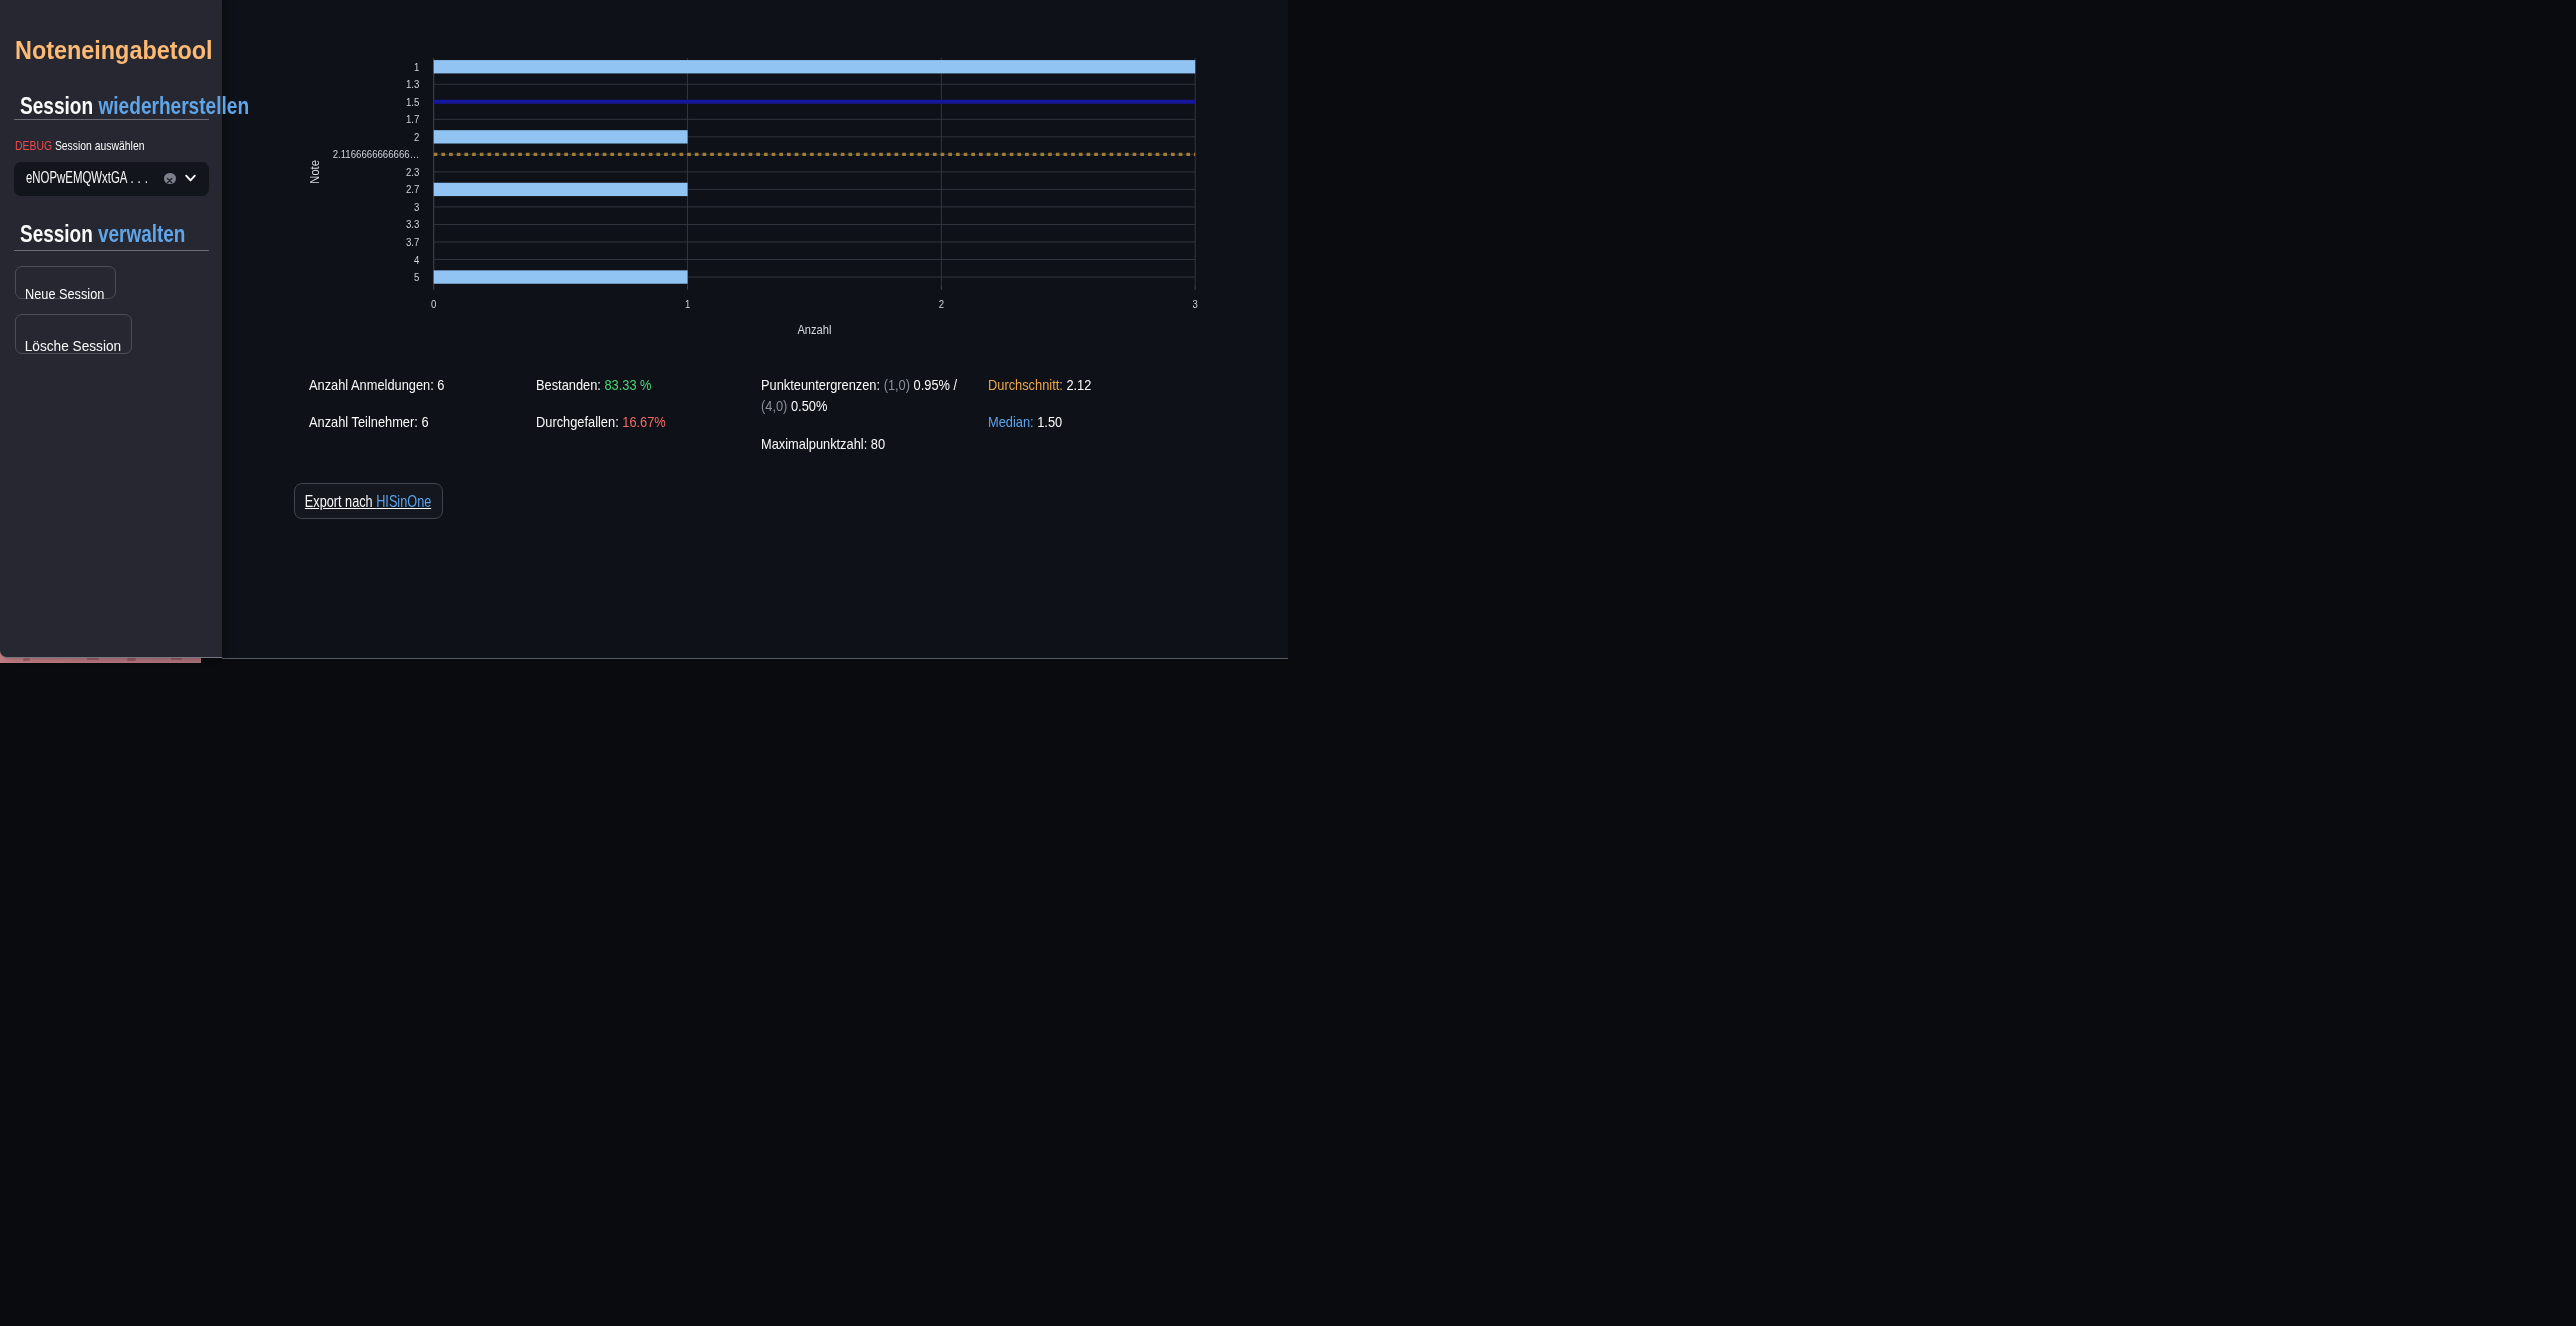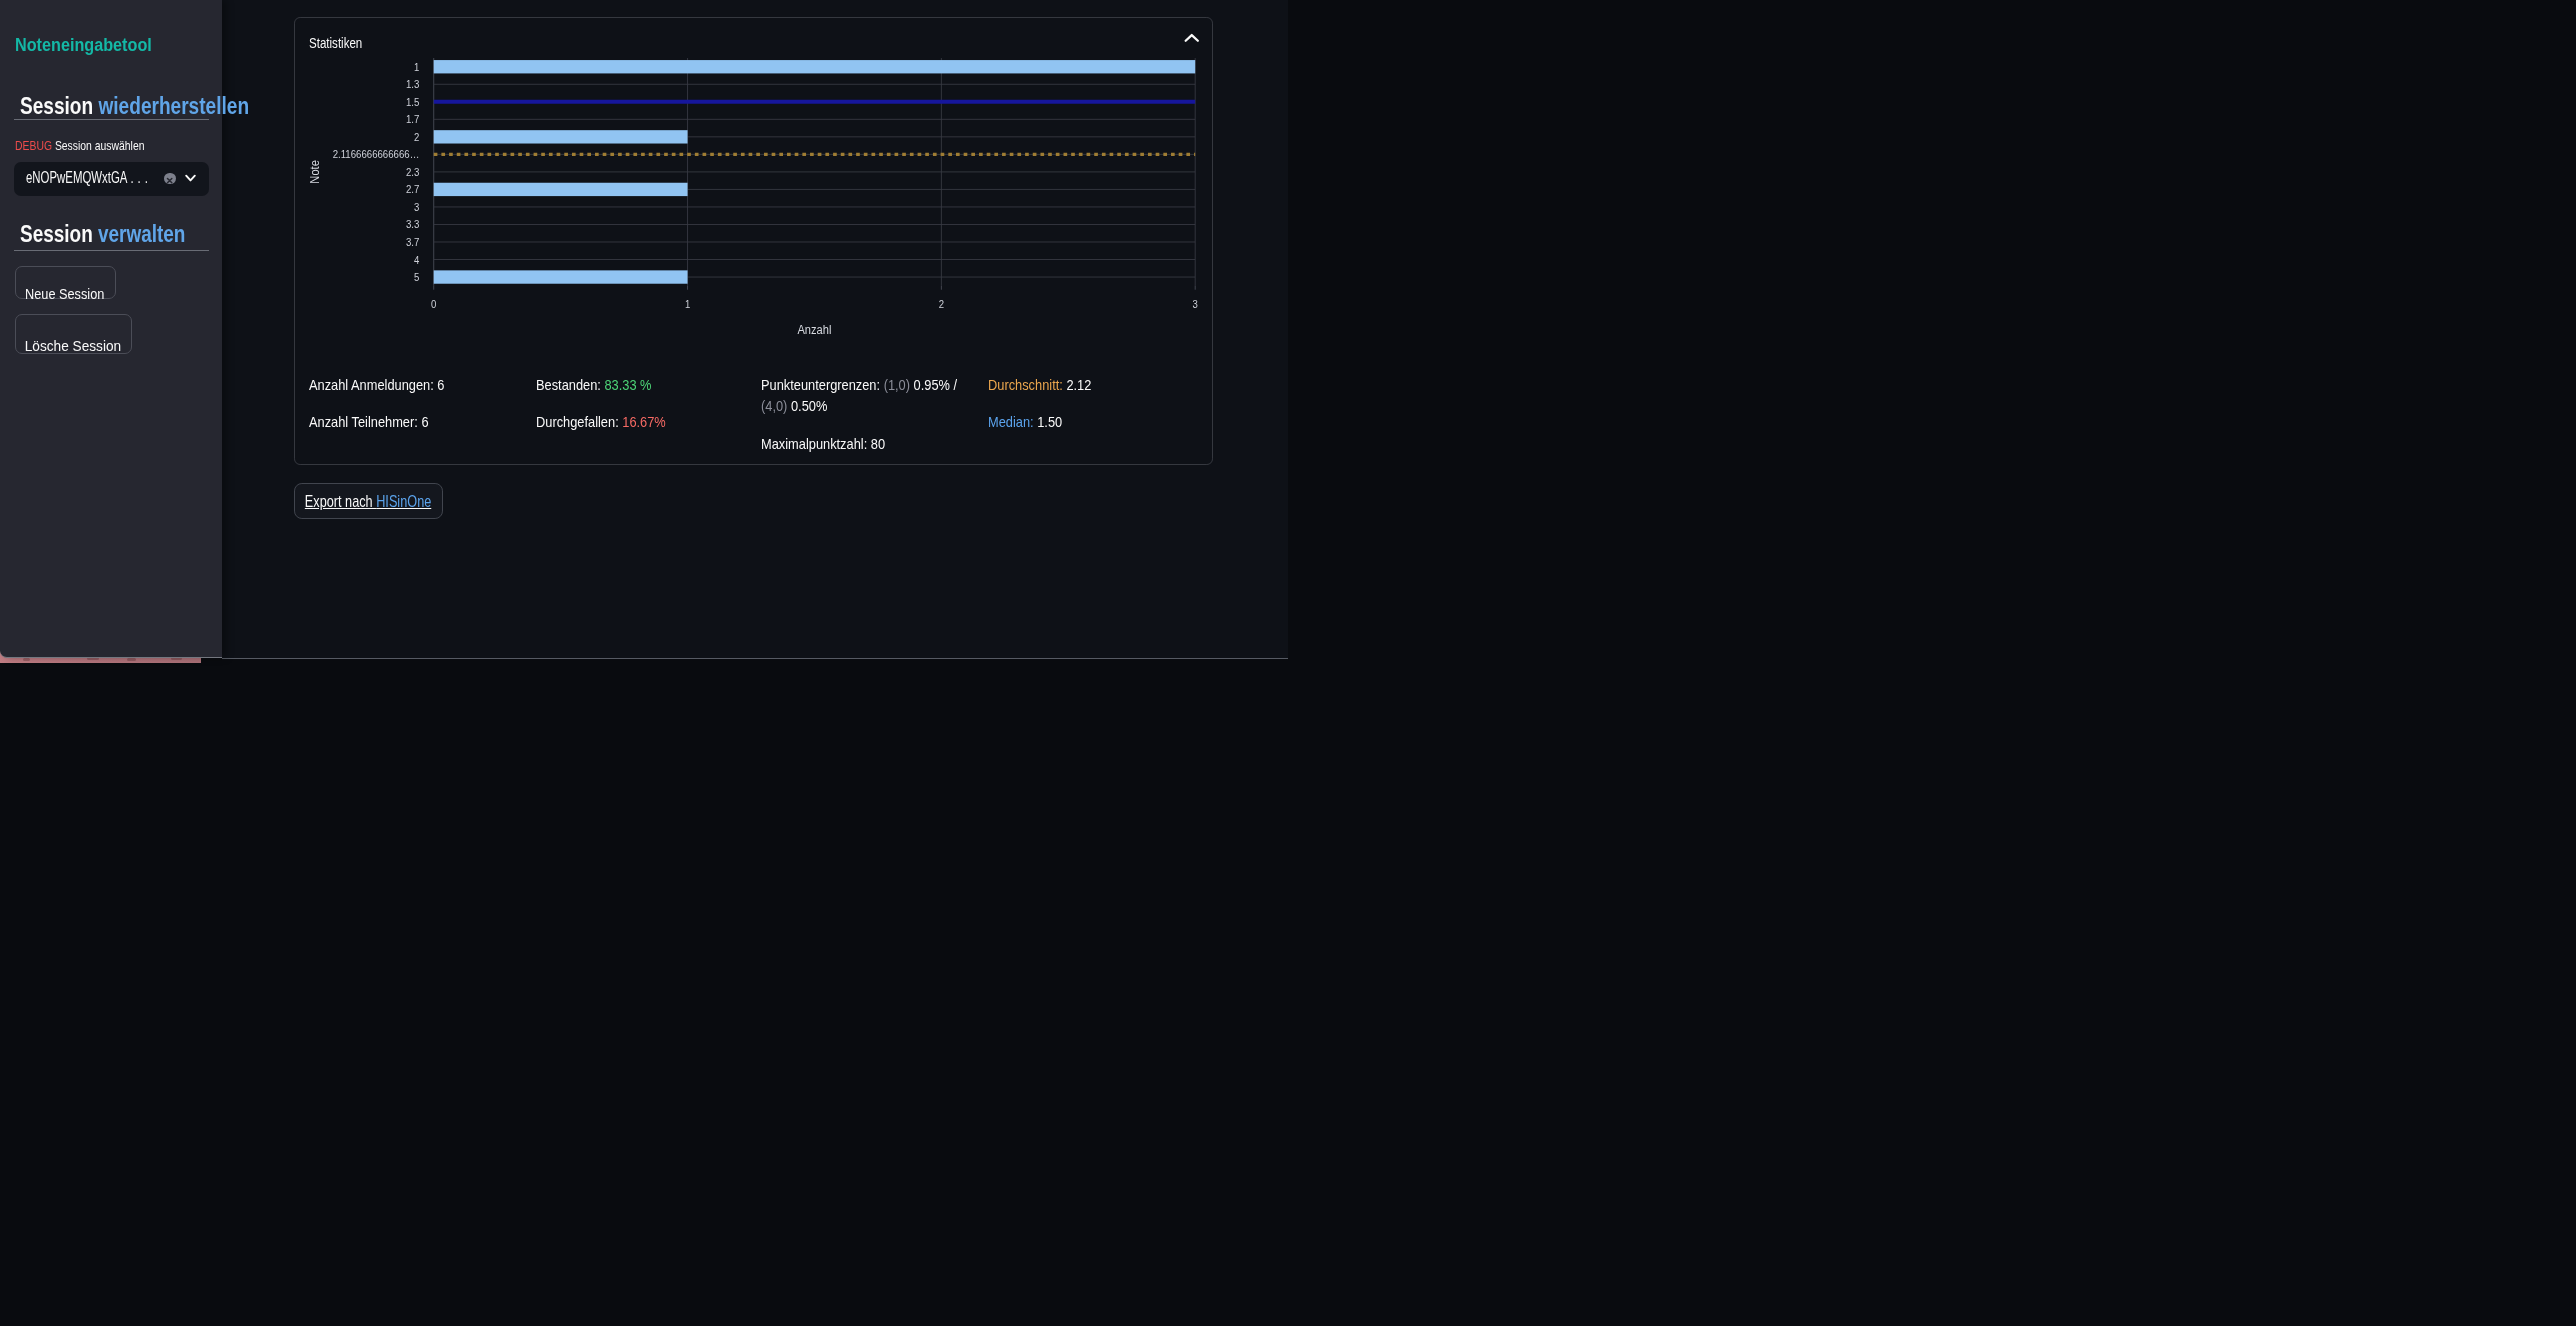--- a/index.html
+++ b/index.html
@@ -6,21 +6,21 @@
   html,body { width:1288px; height:663px; overflow:hidden; background:#090b0f; font-family:"Liberation Sans", sans-serif; }
   .app { position:absolute; left:0; top:0; width:1288px; height:658px; background:#0e1117; }
   .bline { position:absolute; left:222px; top:658px; width:1066px; height:1px; background:#565a63; z-index:2; }
   .redbar { position:absolute; left:0; top:649px; width:201px; height:14px; z-index:2;
             background:linear-gradient(100deg,#c07d83 0%, #b4757c 45%, #aa7077 100%); }
   .redbar .m { position:absolute; background:rgba(70,30,34,0.30); }
   .sidebar { position:absolute; left:0; top:0; width:222px; height:658px; background:#262730;
              border-bottom:0.9px solid #74777f; border-bottom-left-radius:7px;
              box-shadow:4.4px 0 7.9px rgba(0,0,0,0.30); z-index:3; }
   .sx { display:inline-block; transform-origin:0 50%; white-space:nowrap; }
-  .title { position:absolute; left:15px; top:35px; font-size:18px; font-weight:bold; color:#14b8a6; white-space:nowrap; }
+  .title { position:absolute; left:15px; top:35px; font-size:26px; font-weight:bold; color:#fdba74; white-space:nowrap; }
   .h2 { position:absolute; left:20px; font-size:24px; font-weight:bold; color:#fafafa; white-space:nowrap; }
   .h2 .blue { color:#60a5e8; }
   .hr { position:absolute; left:14.2px; width:195px; height:1.2px; background:#696c75; }
   .lbl { position:absolute; left:15px; top:138px; font-size:13px; color:#fafafa; white-space:nowrap; }
   .lbl .red { color:#ed4c4b; }
   .selbox { position:absolute; left:14.4px; top:162px; width:195px; height:34px; background:#12151c; border-radius:7px; }
   .selbox .txt { position:absolute; left:11.3px; top:5.8px; font-size:16.6px; color:#fafafa; white-space:nowrap; }
   .selbox .clr { position:absolute; left:150px; top:11px; width:11.3px; height:11.3px; border-radius:50%; background:#7d808c; }
   .btn { position:absolute; background:transparent; border:0.9px solid #4b4d57; border-radius:7px;
          color:#fafafa; font-size:15px; display:flex; align-items:center; justify-content:center; white-space:nowrap; padding-top:22px; }
@@ -33,26 +33,20 @@
   .gray { color:#8b8e99; } .green { color:#4cd376; } .redc { color:#f76a64; }
   .orange { color:#eca74e; } .blue { color:#5ba3ec; }
   .export { position:absolute; left:294px; top:483px; width:149px; height:36px;
             background:#14171e; border:0.9px solid #41454e; border-radius:7.9px;
             display:flex; align-items:center; justify-content:center; font-size:15.7px; color:#fafafa; white-space:nowrap; padding-top:2.2px;text-decoration:underline; }
 </style>
 </head>
 <body>
 <div class="app">
 
-  <div class="card">
-    <div class="stat-title"><span class="sx" style="transform:scaleX(0.825)">Statistiken</span></div>
-    <svg style="position:absolute;left:888px;top:13.7px" width="17.5" height="12.2" viewBox="0 0 20 14">
-      <polyline points="3,10 10,3.5 17,10" fill="none" stroke="#fafafa" stroke-width="2.6" stroke-linecap="round" stroke-linejoin="round"></polyline>
-    </svg>
-  </div>
   <svg id="chart" style="position:absolute;left:294px;top:17px" width="919" height="448" viewBox="0 0 1053 513">
       <line x1="160.10000000000002" y1="46.8" x2="160.10000000000002" y2="307.84" stroke="#4b4e58" stroke-width="1"></line>
       <line x1="450.93333333333334" y1="46.8" x2="450.93333333333334" y2="307.84" stroke="#383b44" stroke-width="1"></line>
       <line x1="741.7666666666667" y1="46.8" x2="741.7666666666667" y2="307.84" stroke="#383b44" stroke-width="1"></line>
       <line x1="1032.6" y1="46.8" x2="1032.6" y2="307.84" stroke="#383b44" stroke-width="1"></line>
       <line x1="160.10000000000002" y1="56.839999999999996" x2="1032.6" y2="56.839999999999996" stroke="#383b44" stroke-width="1"></line>
       <line x1="160.10000000000002" y1="76.91999999999999" x2="1032.6" y2="76.91999999999999" stroke="#383b44" stroke-width="1"></line>
       <line x1="160.10000000000002" y1="97" x2="1032.6" y2="97" stroke="#383b44" stroke-width="1"></line>
       <line x1="160.10000000000002" y1="117.08" x2="1032.6" y2="117.08" stroke="#383b44" stroke-width="1"></line>
       <line x1="160.10000000000002" y1="137.15999999999997" x2="1032.6" y2="137.15999999999997" stroke="#383b44" stroke-width="1"></line>

